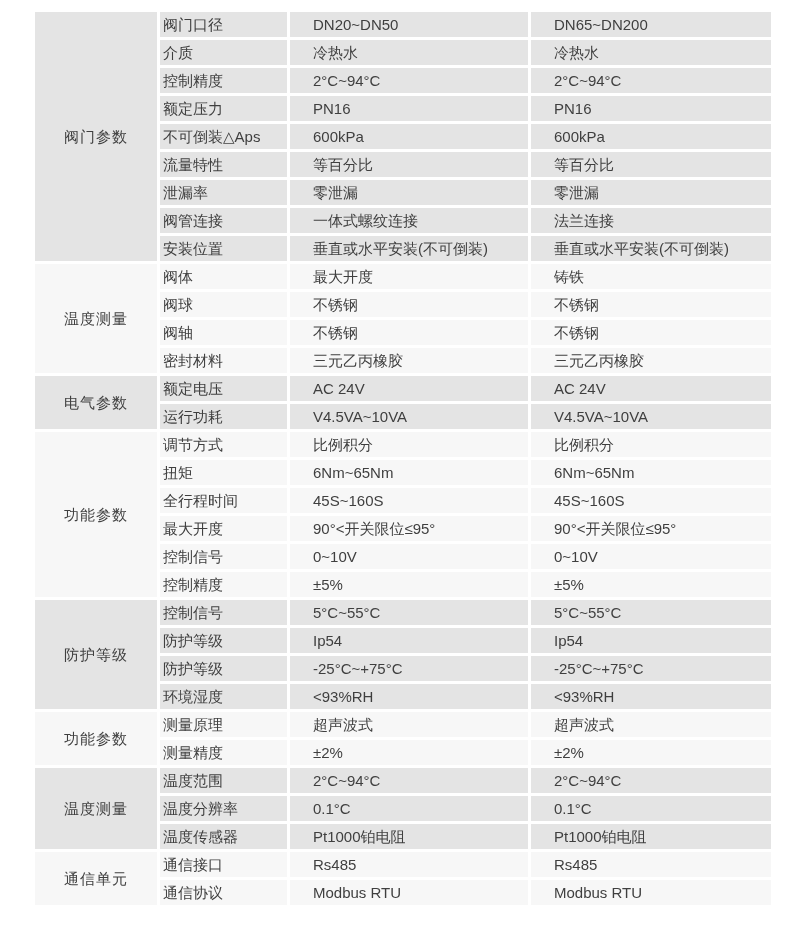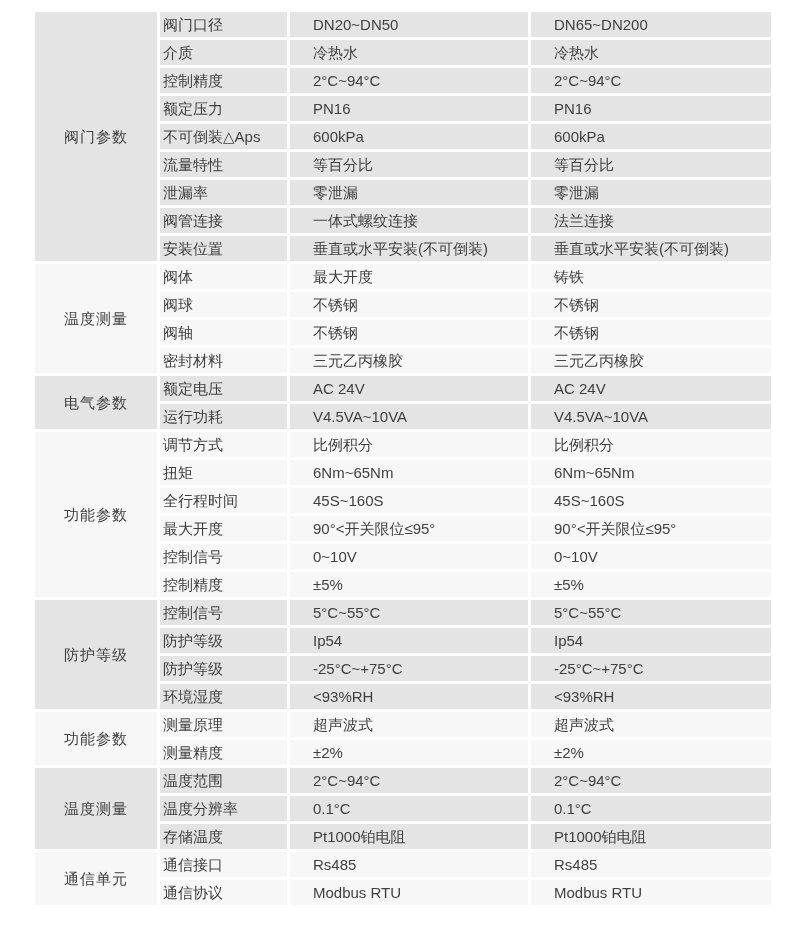--- a/index.html
+++ b/index.html
@@ -206,21 +206,21 @@
         <td class="param">温度范围</td>
         <td class="val">2°C~94°C</td>
         <td class="val">2°C~94°C</td>
       </tr>
       <tr class="dark">
         <td class="param">温度分辨率</td>
         <td class="val">0.1°C</td>
         <td class="val">0.1°C</td>
       </tr>
       <tr class="dark">
-        <td class="param">存储温度</td>
+        <td class="param">温度传感器</td>
         <td class="val">Pt1000铂电阻</td>
         <td class="val">Pt1000铂电阻</td>
       </tr>
       <tr class="light">
         <td class="cat" rowspan="2">通信单元</td>
         <td class="param">通信接口</td>
         <td class="val">Rs485</td>
         <td class="val">Rs485</td>
       </tr>
       <tr class="light">

